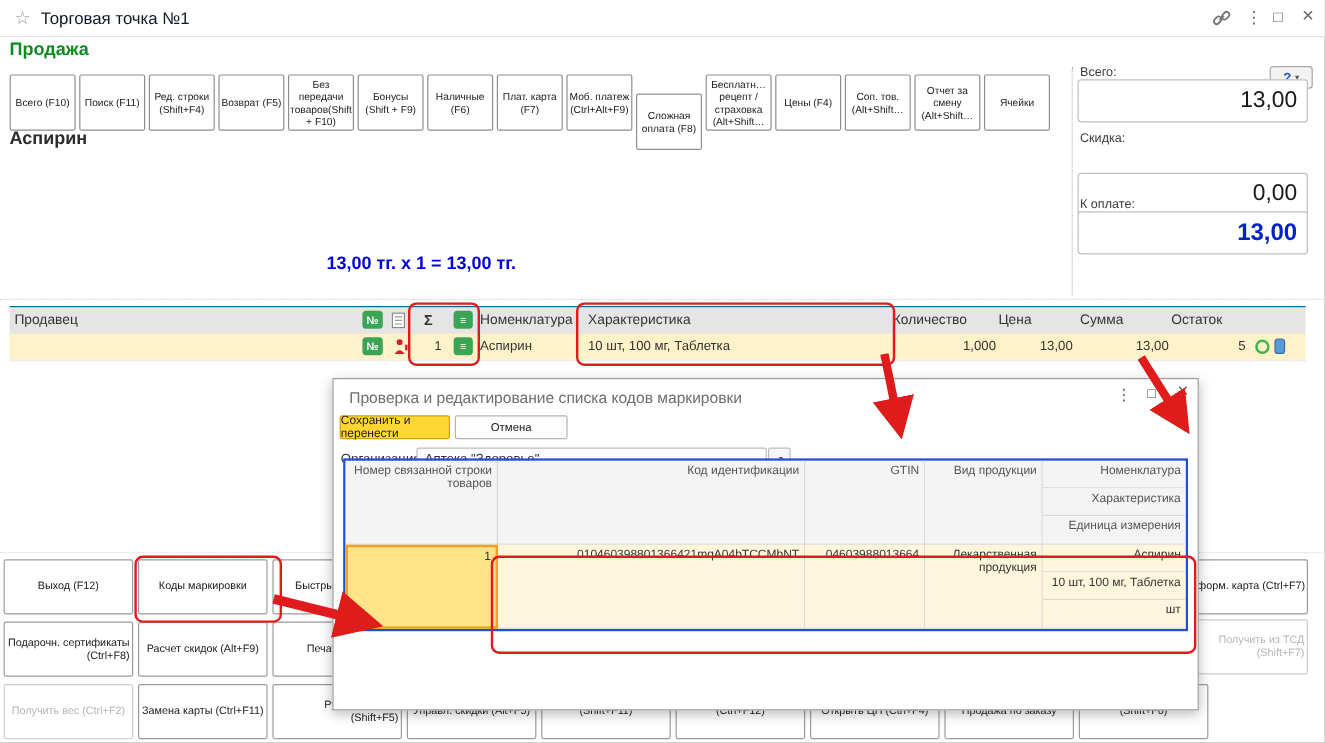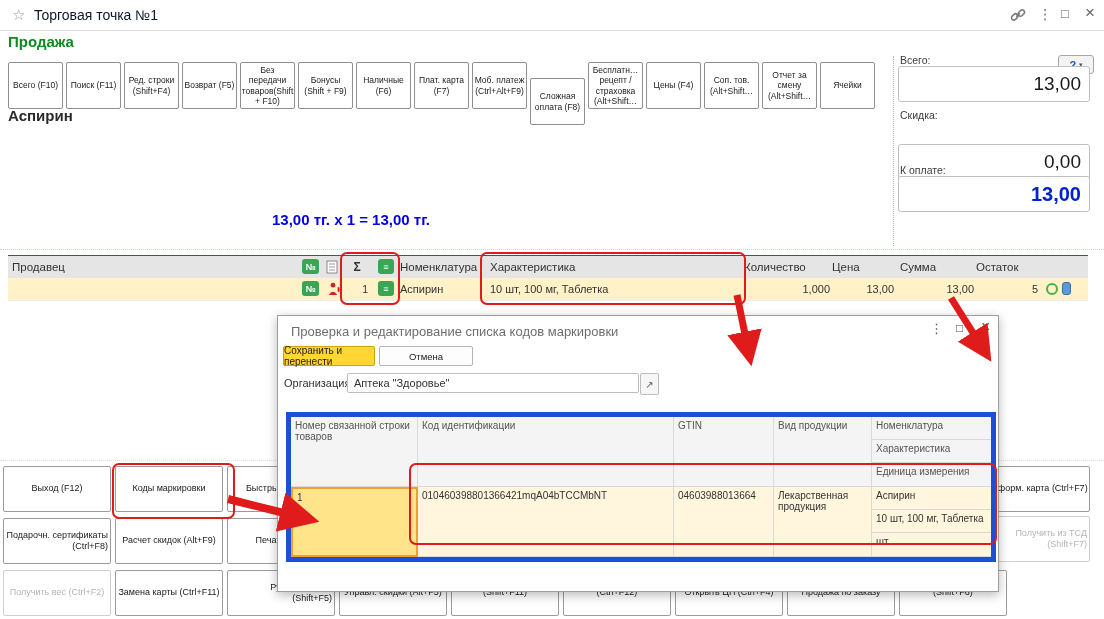--- a/index.html
+++ b/index.html
@@ -54,21 +54,21 @@
   .dlg-ico{position:absolute;color:#555;cursor:pointer;}
   .dlg-save{left:5px;top:30px;width:90px;height:18px;background:#ffd633;border:1px solid #cfa500;border-radius:2px;
             font-size:10px;display:flex;align-items:center;justify-content:center;color:#1a1a1a;cursor:pointer;}
   .dlg-cancel{left:101px;top:30px;width:92px;height:18px;background:#fdfdfd;border:1px solid #b5b5b5;border-radius:2px;
             font-size:9.5px;display:flex;align-items:center;justify-content:center;color:#1a1a1a;cursor:pointer;}
   .dlg-org-label{left:6px;top:61px;font-size:11px;color:#333;}
   .dlg-org-field{left:69px;top:57px;width:292px;height:20px;border:1px solid #bdbdbd;border-radius:2px;
                  font-size:11px;display:flex;align-items:center;padding-left:6px;box-sizing:border-box;background:#fff;}
   .dlg-org-open{left:362px;top:57px;width:17px;height:20px;border:1px solid #bdbdbd;border-radius:2px;background:#f6f6f6;
                 font-size:10px;color:#555;display:flex;align-items:center;justify-content:center;cursor:pointer;}
-  .dtab{left:8px;top:96px;width:700px;height:140px;border:5px solid #1d4ed8;box-sizing:content-box;}
+  .dtab{left:8px;top:66px;width:700px;height:140px;border:2px solid #1d4ed8;box-sizing:content-box;text-align:right;}
   .dcell{position:absolute;box-sizing:border-box;border-right:1px solid #d9d9d9;border-bottom:1px solid #d9d9d9;
          font-size:10px;padding:3px 4px;color:#555;overflow:hidden;}
   .dhead{background:#f4f4f4;}
   .drow{background:#fff6dd;color:#333;}
   .dsel{background:#ffe48a;border:2px solid #efa12c;color:#333;}
   
   .redbox{position:absolute;border:2.5px solid #e01b1b;border-radius:7px;z-index:30;pointer-events:none;}
   .arrows{left:0;top:0;width:1104px;height:619px;z-index:31;pointer-events:none;}
 </style>
 </head>

